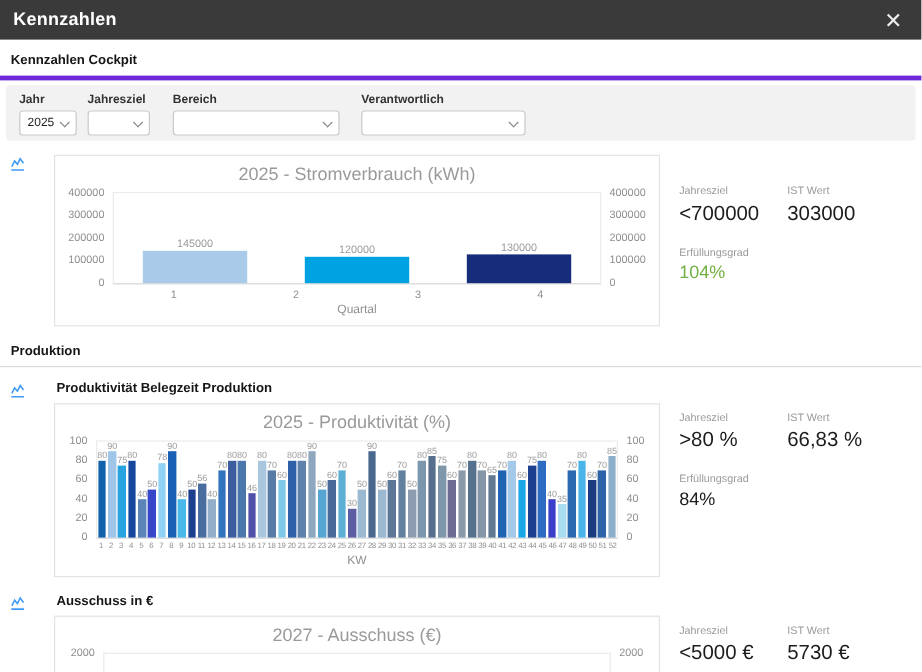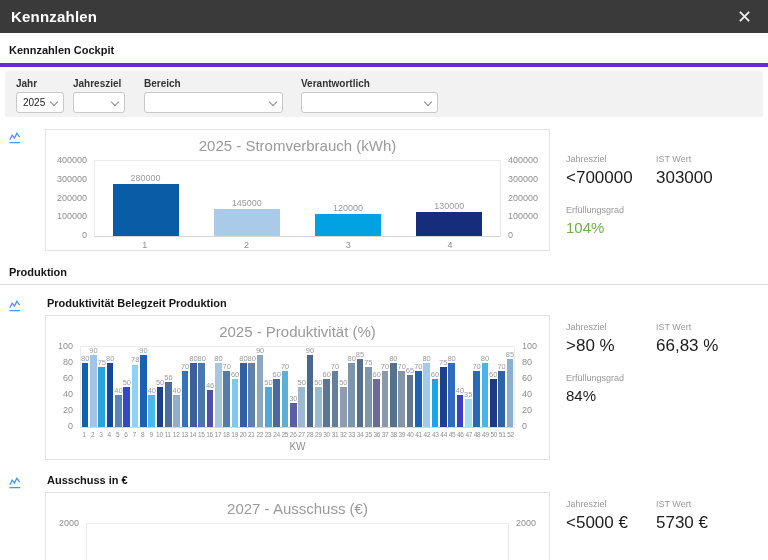--- a/index.html
+++ b/index.html
@@ -109,42 +109,39 @@
         <div class="ax ax-l">
             <span style="bottom: 0%;">0</span>
             <span style="bottom: 25%;">100000</span>
             <span style="bottom: 50%;">200000</span>
             <span style="bottom: 75%;">300000</span>
             <span style="bottom: 100%;">400000</span>
           </div>
         <div class="plot-col">
           <div class="plot">
               <div class="slot">
-                <span class="blab">280000</span>
-                <div class="bar" style="height: 70%; background: rgb(11, 92, 166);"></div>
-              </div>
-              <div class="slot">
                 <span class="blab">145000</span>
                 <div class="bar" style="height: 36.25%; background: rgb(169, 203, 233);"></div>
               </div>
               <div class="slot">
                 <span class="blab">120000</span>
                 <div class="bar" style="height: 30%; background: rgb(0, 162, 226);"></div>
               </div>
               <div class="slot">
                 <span class="blab">130000</span>
                 <div class="bar" style="height: 32.5%; background: rgb(21, 45, 122);"></div>
               </div>
             </div>
           <div class="xticks">
               <span>1</span>
               <span>2</span>
               <span>3</span>
               <span>4</span>
             </div>
+          <div class="xlabel">Quartal</div>
         </div>
         <div class="ax ax-r">
             <span style="bottom: 0%;">0</span>
             <span style="bottom: 25%;">100000</span>
             <span style="bottom: 50%;">200000</span>
             <span style="bottom: 75%;">300000</span>
             <span style="bottom: 100%;">400000</span>
           </div>
       </div>
     </div>

